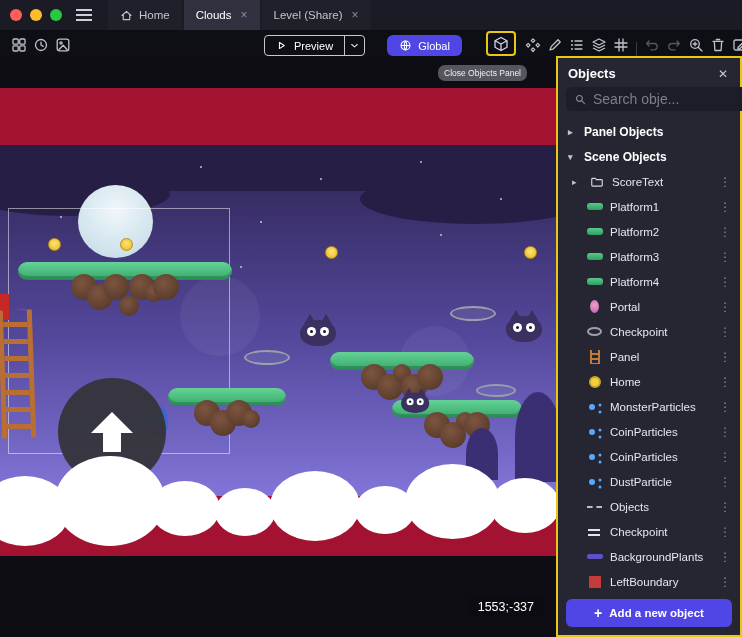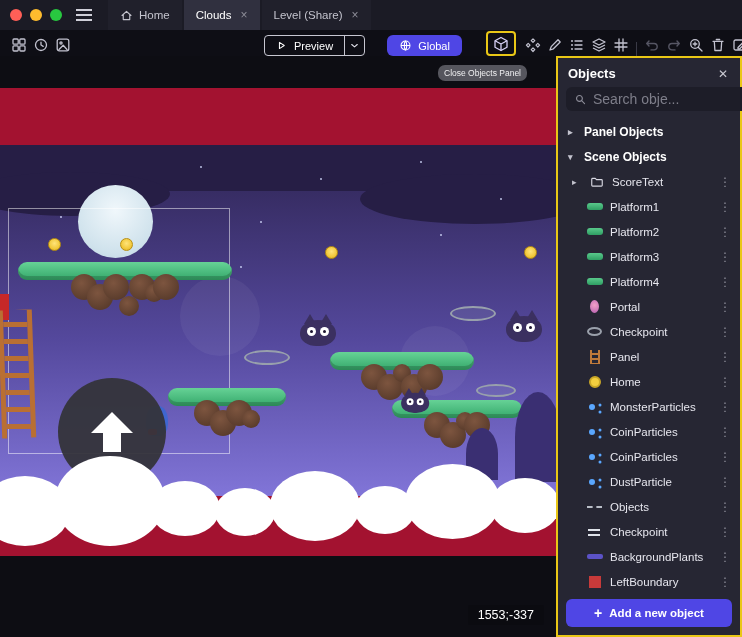--- a/index.html
+++ b/index.html
@@ -65,21 +65,21 @@
   .silh { position:absolute; background:#3a2f72; border-radius:50% 50% 0 0; }
   .band-bottom { position:absolute; left:0; top:440px; width:100%; height:60px; background:#a31230; }
   .npc { position:absolute; left:146px; top:350px; width:22px; height:30px; background:#3f66cf; border-radius:45% 45% 40% 40%; }
   .npc::after{content:"";position:absolute;left:2px;bottom:1px;width:9px;height:6px;background:#d6334c;border-radius:2px;}
   .player-circle { position:absolute; left:58px; top:322px; width:108px; height:108px; border-radius:50%; background:rgba(52,52,58,.95);
                    display:flex; flex-direction:column; align-items:center; justify-content:center; }
   .arrow-head { width:0; height:0; border-left:21px solid transparent; border-right:21px solid transparent; border-bottom:21px solid #fff; }
   .arrow-stem { width:18px; height:19px; background:#fff; }
   .cloud { position:absolute; background:#fff; border-radius:50%; }
   .strip-bottom { position:absolute; left:0; top:500px; width:100%; height:81px; background:#0d0d13; }
-  .coord-badge { position:absolute; right:12px; bottom:12px; background:rgba(12,12,16,.85); color:#fff; font-size:12.5px; padding:3px 10px; border-radius:3px; }
+  .coord-badge { position:absolute; right:12px; bottom:20px; background:rgba(12,12,16,.85); color:#fff; font-size:12.5px; padding:3px 10px; border-radius:3px; }
   .tooltip { position:absolute; left:438px; top:9px; background:#56565e; color:#f0f0f2; font-size:8.5px; padding:3px 6px; border-radius:7px; white-space:nowrap; z-index:30; }
 
   
   .objects-panel { width:186px; height:581px; border:2px solid #e9c716; background:#262633; display:flex; flex-direction:column; }
   .panel-header { display:flex; justify-content:space-between; align-items:center; padding:8px 10px 6px; }
   .panel-title { font-size:13px; font-weight:bold; color:#fff; }
   .panel-close { color:#c9c9d2; font-size:12px; cursor:pointer; padding:0 2px; }
   .search-row { display:flex; align-items:center; gap:6px; padding:0 8px 8px; }
   .search-box { flex:1; display:flex; align-items:center; gap:6px; background:#1d1d28; border-radius:6px; height:24px; padding:0 8px; color:#8b8b97; }
   .search-box input { flex:1; min-width:0; background:transparent; border:none; outline:none; color:#d5d5de; font-size:14px; font-family:"Liberation Sans",sans-serif; }

